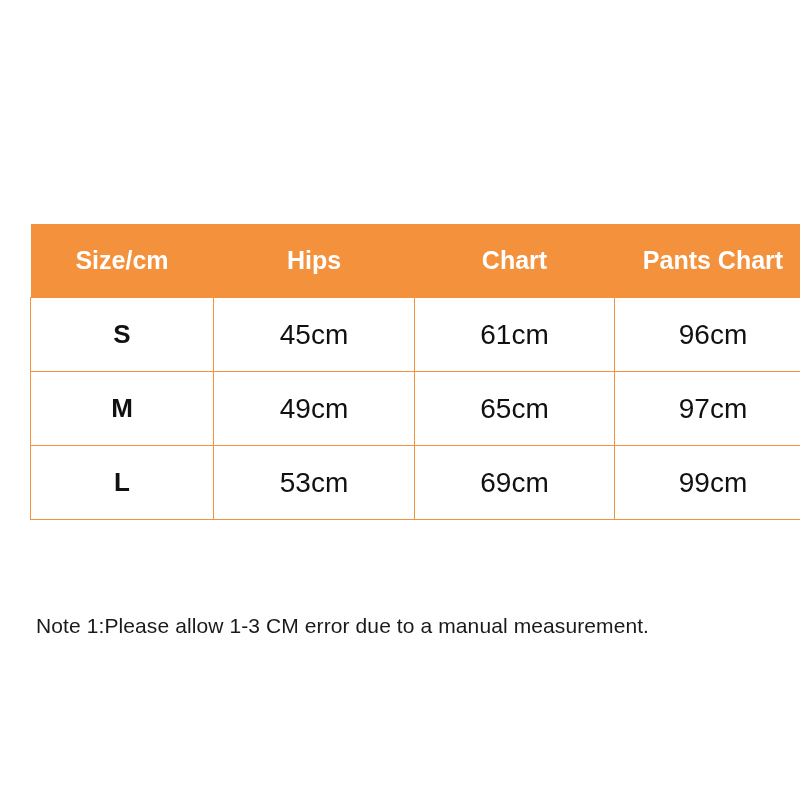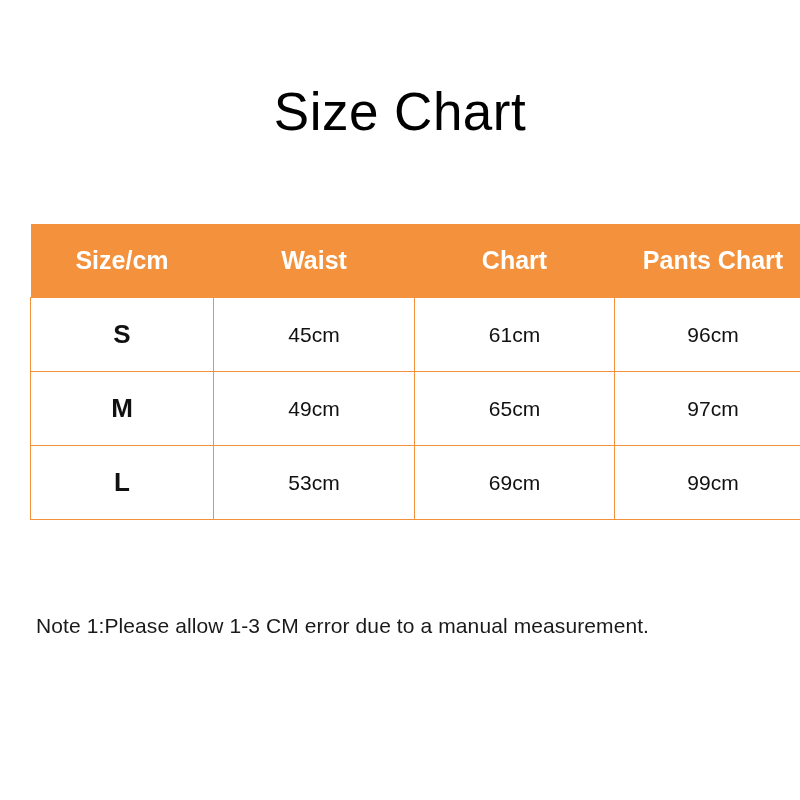--- a/index.html
+++ b/index.html
@@ -56,21 +56,21 @@
     height: 73px;
     text-align: center;
     vertical-align: middle;
     border: none;
     padding: 0;
   }
   table.size-chart tbody td {
     height: 73px;
     text-align: center;
     vertical-align: middle;
-    font-size: 21px;
+    font-size: 28px;
     color: #111111;
     border-top: 1.5px solid #F4913C;
     border-right: 1.5px solid #F4913C;
     border-bottom: 0;
     border-left: 1.5px solid #F4913C;
     padding: 0;
     background: #ffffff;
   }
   table.size-chart tbody tr:last-child td {
     border-bottom: 1.5px solid #F4913C;
@@ -90,34 +90,33 @@
     line-height: 35px;
     color: #1a1a1a;
     letter-spacing: 0.1px;
   }
 </style>
 </head>
 <body>
 
 <div class="page">
 
-  <div class="title">Size Chart</div>
 
   <div class="table-wrap">
     <table class="size-chart">
       <colgroup>
         <col class="c0">
           <col class="c1">
           <col class="c2">
           <col class="c3">
       </colgroup>
       <thead>
         <tr>
           <th>Size/cm</th>
-          <th>Waist</th>
+          <th>Hips</th>
           <th>Chart</th>
           <th>Pants Chart</th>
         </tr>
       </thead>
       <tbody>
         <tr>
           <td class="size-col">S</td>
           <td>45cm</td>
           <td>61cm</td>
           <td>96cm</td>

